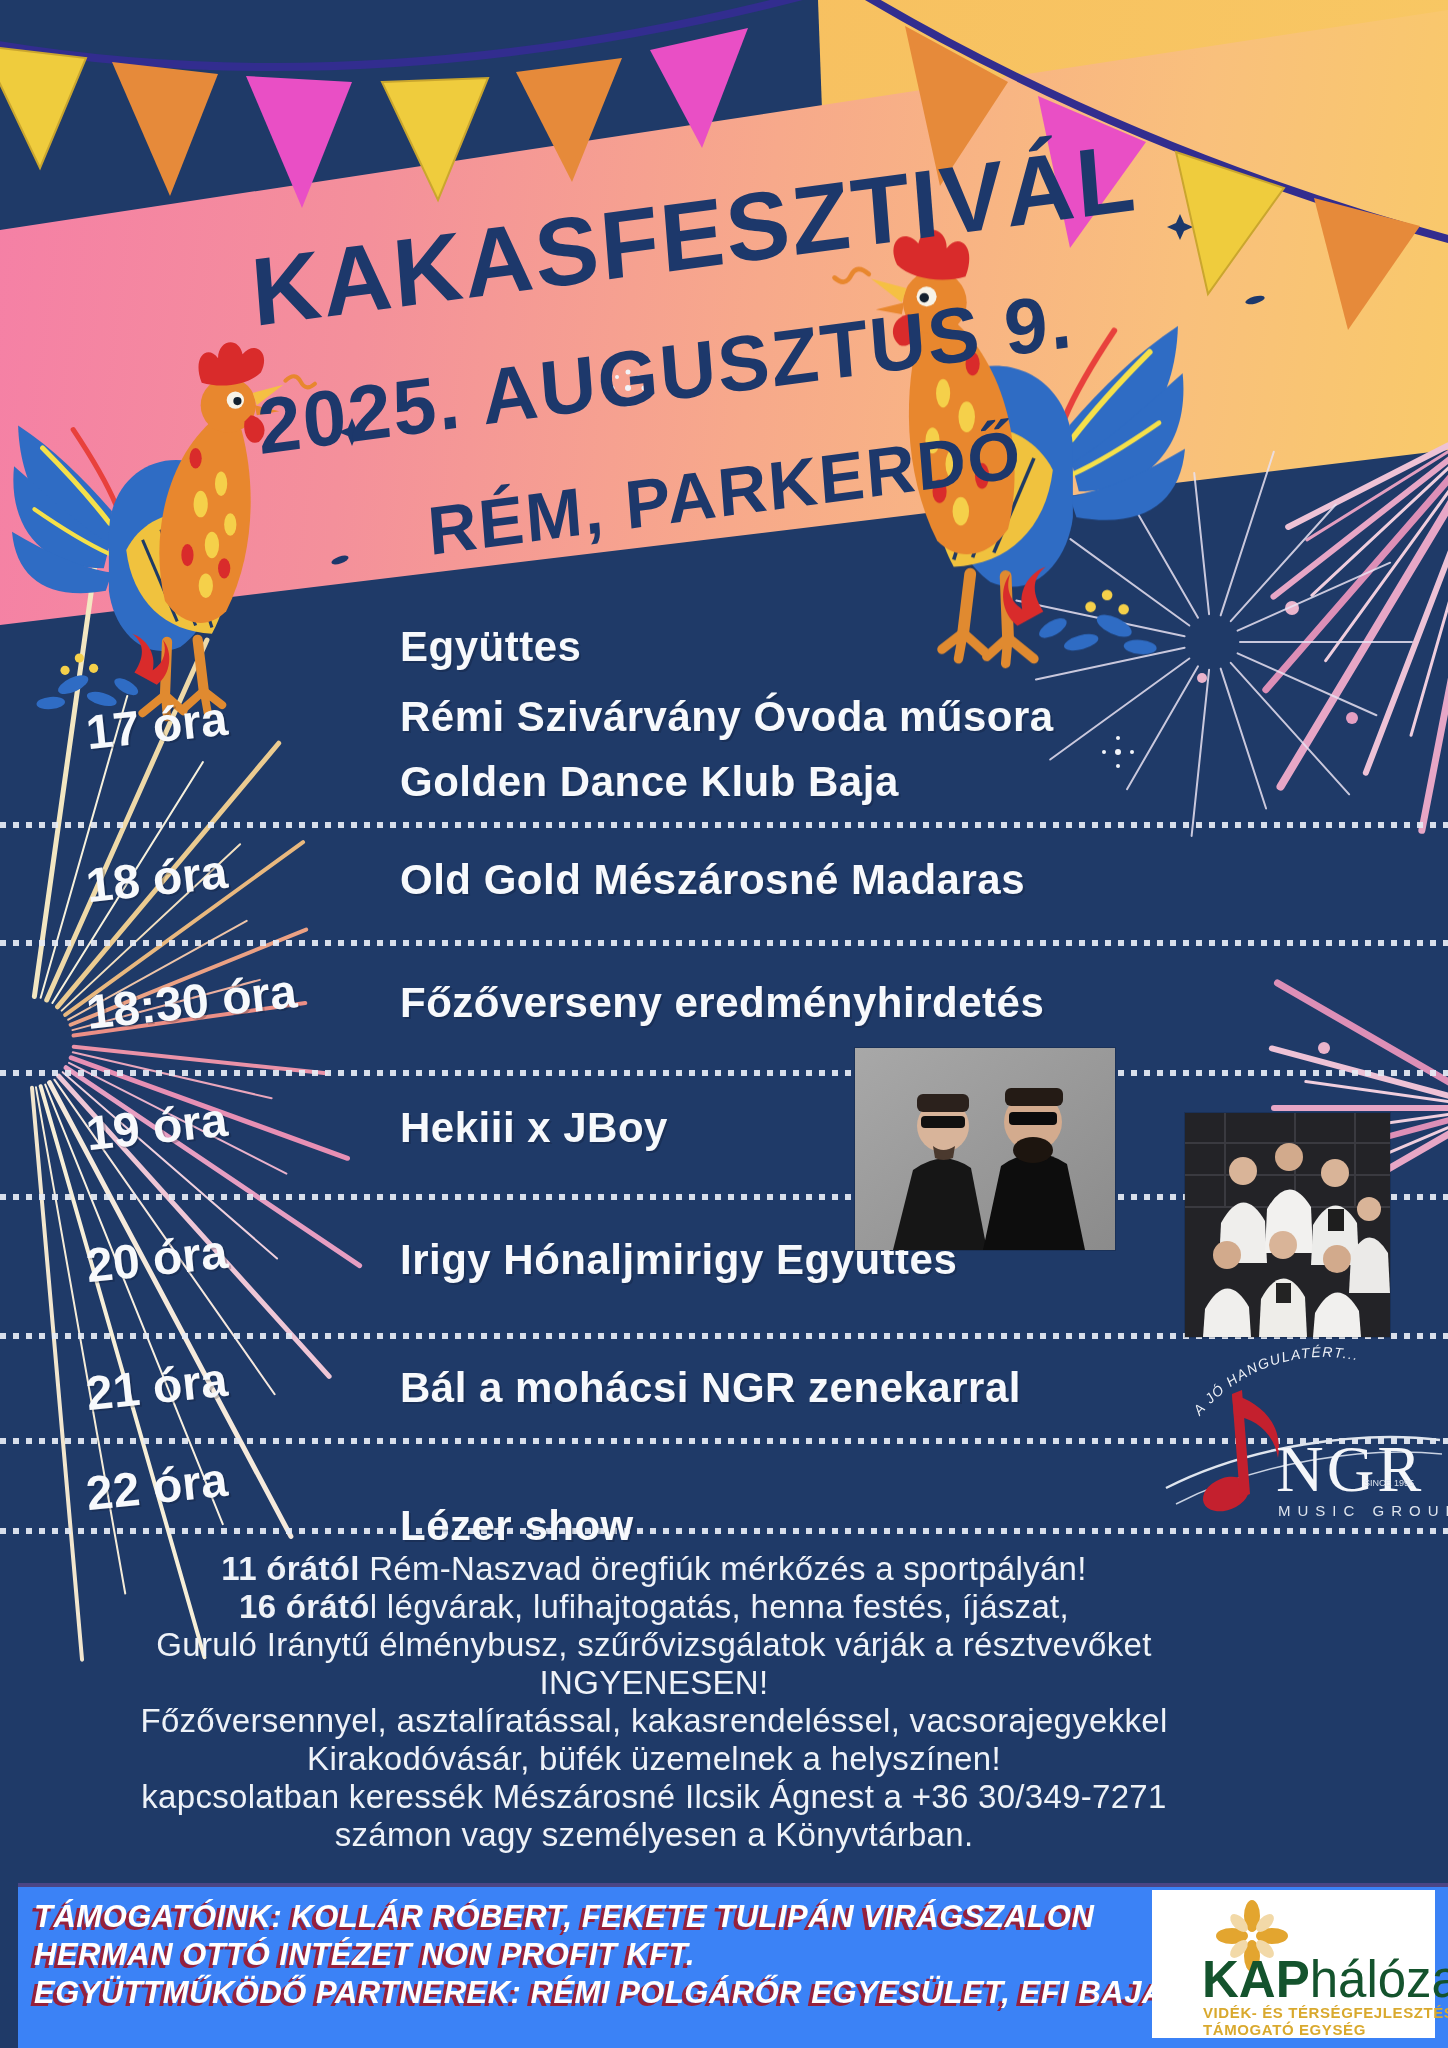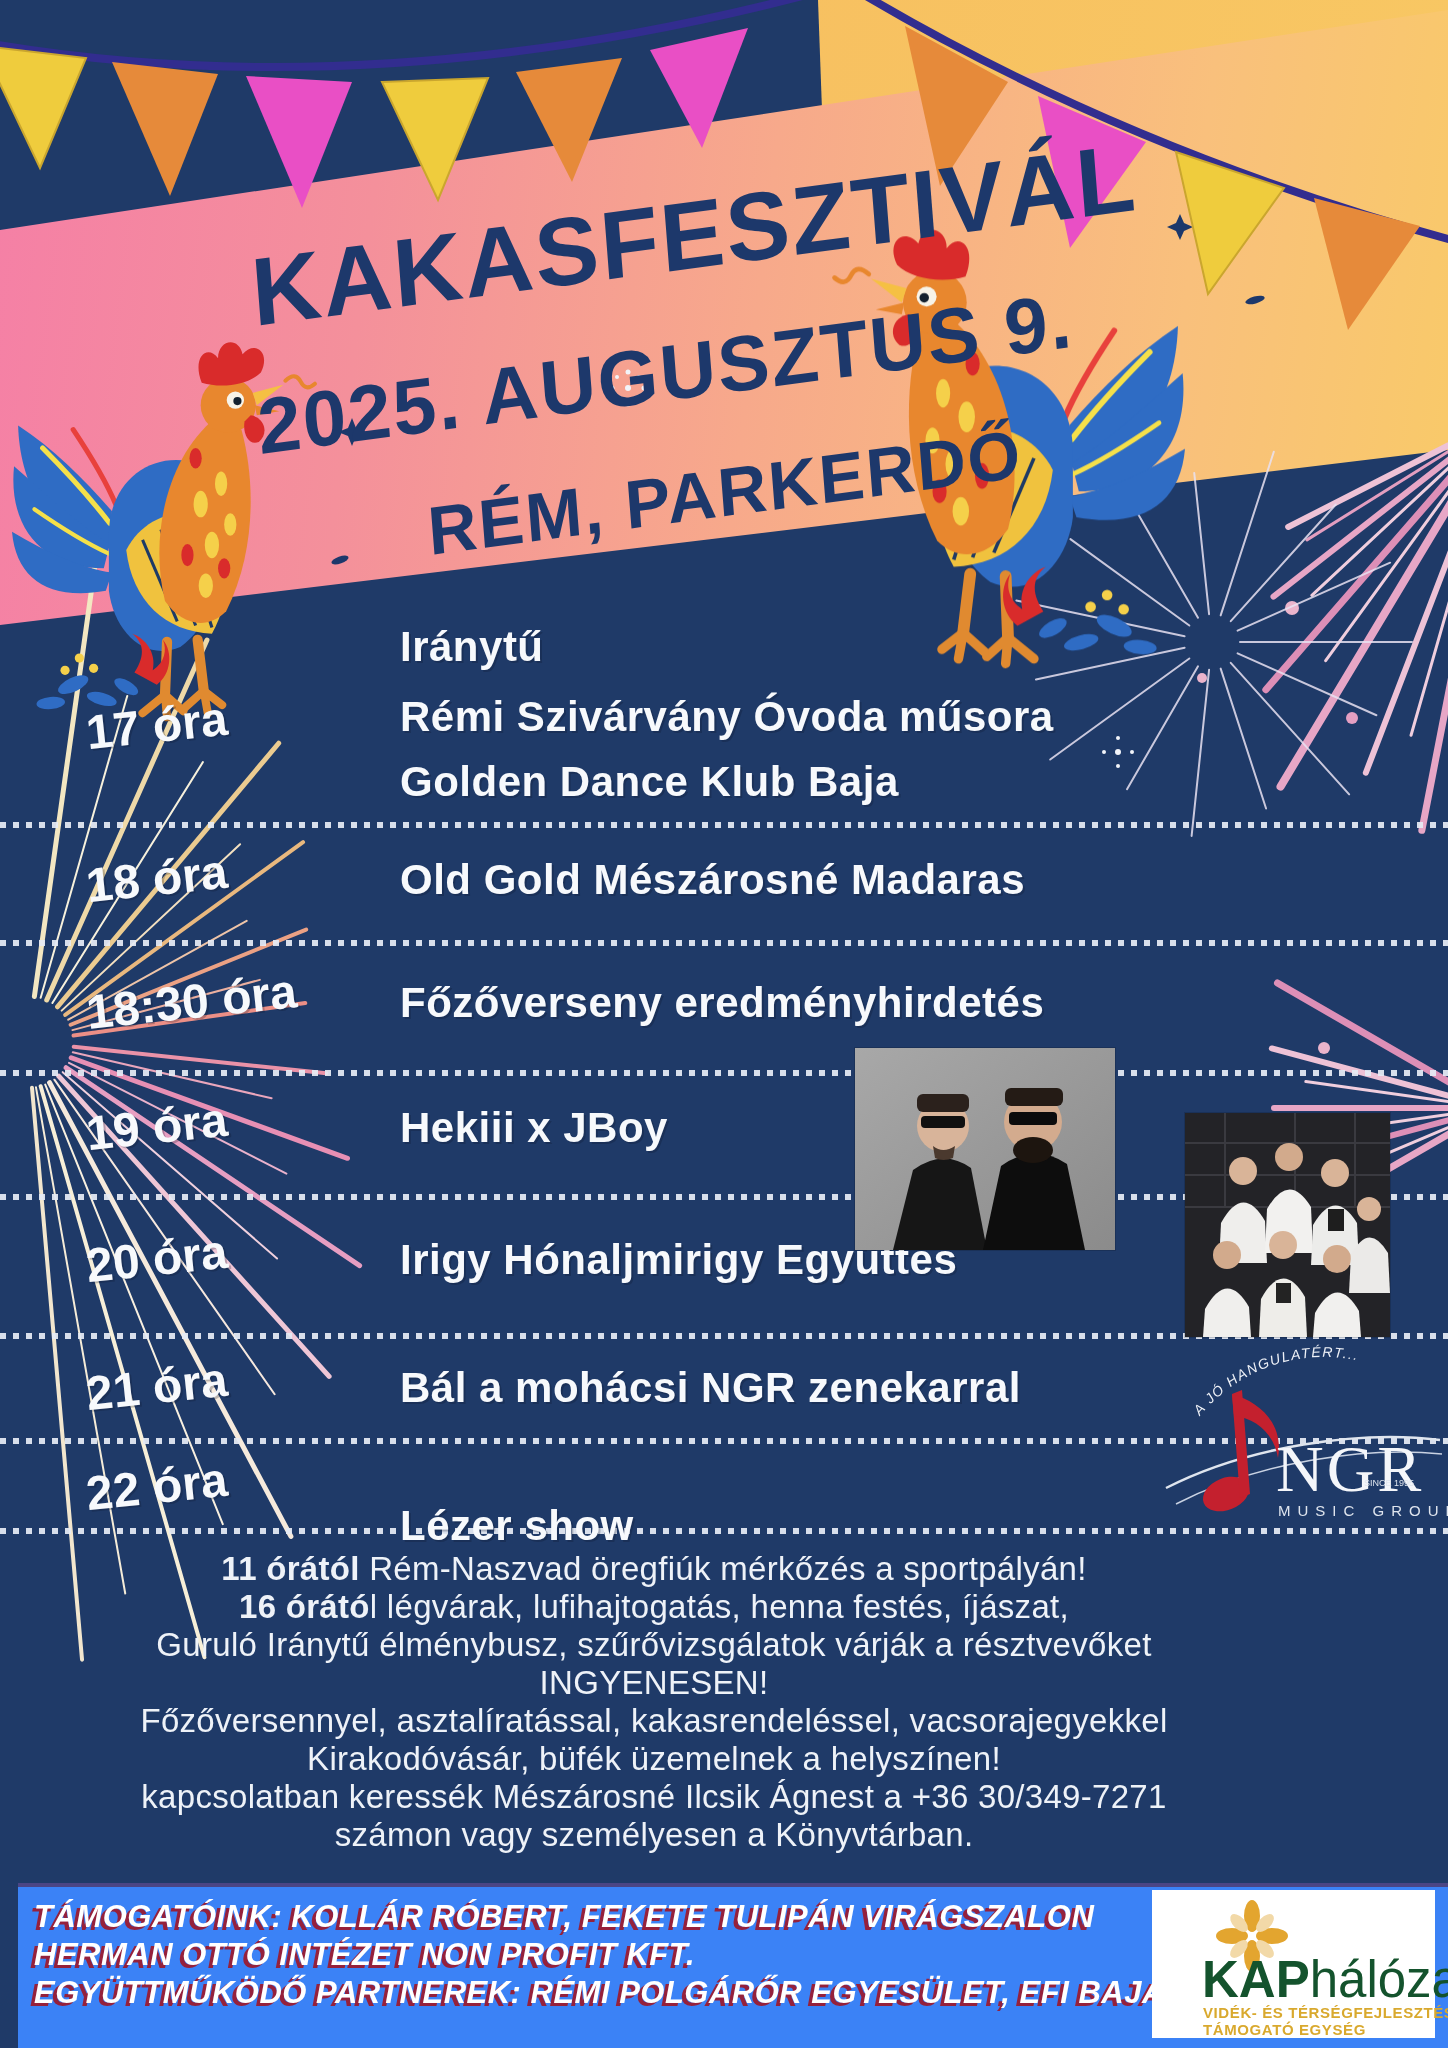--- a/index.html
+++ b/index.html
@@ -234,21 +234,21 @@
   <div class="abs dotline" style="top:1194px"></div>
   <div class="abs dotline" style="top:1333px"></div>
   <div class="abs dotline" style="top:1438px"></div>
   <div class="abs dotline" style="top:1528px"></div>
 
   <div id="title1" class="abs title-line">KAKASFESZTIVÁL</div>
   <div id="title2" class="abs title-line">2025. AUGUSZTUS 9.</div>
   <div id="title3" class="abs title-line">RÉM, PARKERDŐ</div>
 
   <div class="abs tlabel" style="top:698px">17 óra</div>
-  <div class="abs ptxt" style="top:623px">Iránytű</div>
+  <div class="abs ptxt" style="top:623px">Együttes</div>
   <div class="abs ptxt" style="top:693px">Rémi Szivárvány Óvoda műsora</div>
   <div class="abs ptxt" style="top:758px">Golden Dance Klub Baja</div>
 
   <div class="abs tlabel" style="top:851px">18 óra</div>
   <div class="abs ptxt" style="top:856px">Old Gold Mészárosné Madaras</div>
 
   <div class="abs tlabel" style="top:974px">18:30 óra</div>
   <div class="abs ptxt" style="top:979px">Főzőverseny eredményhirdetés</div>
 
   <div class="abs tlabel" style="top:1099px">19 óra</div>

